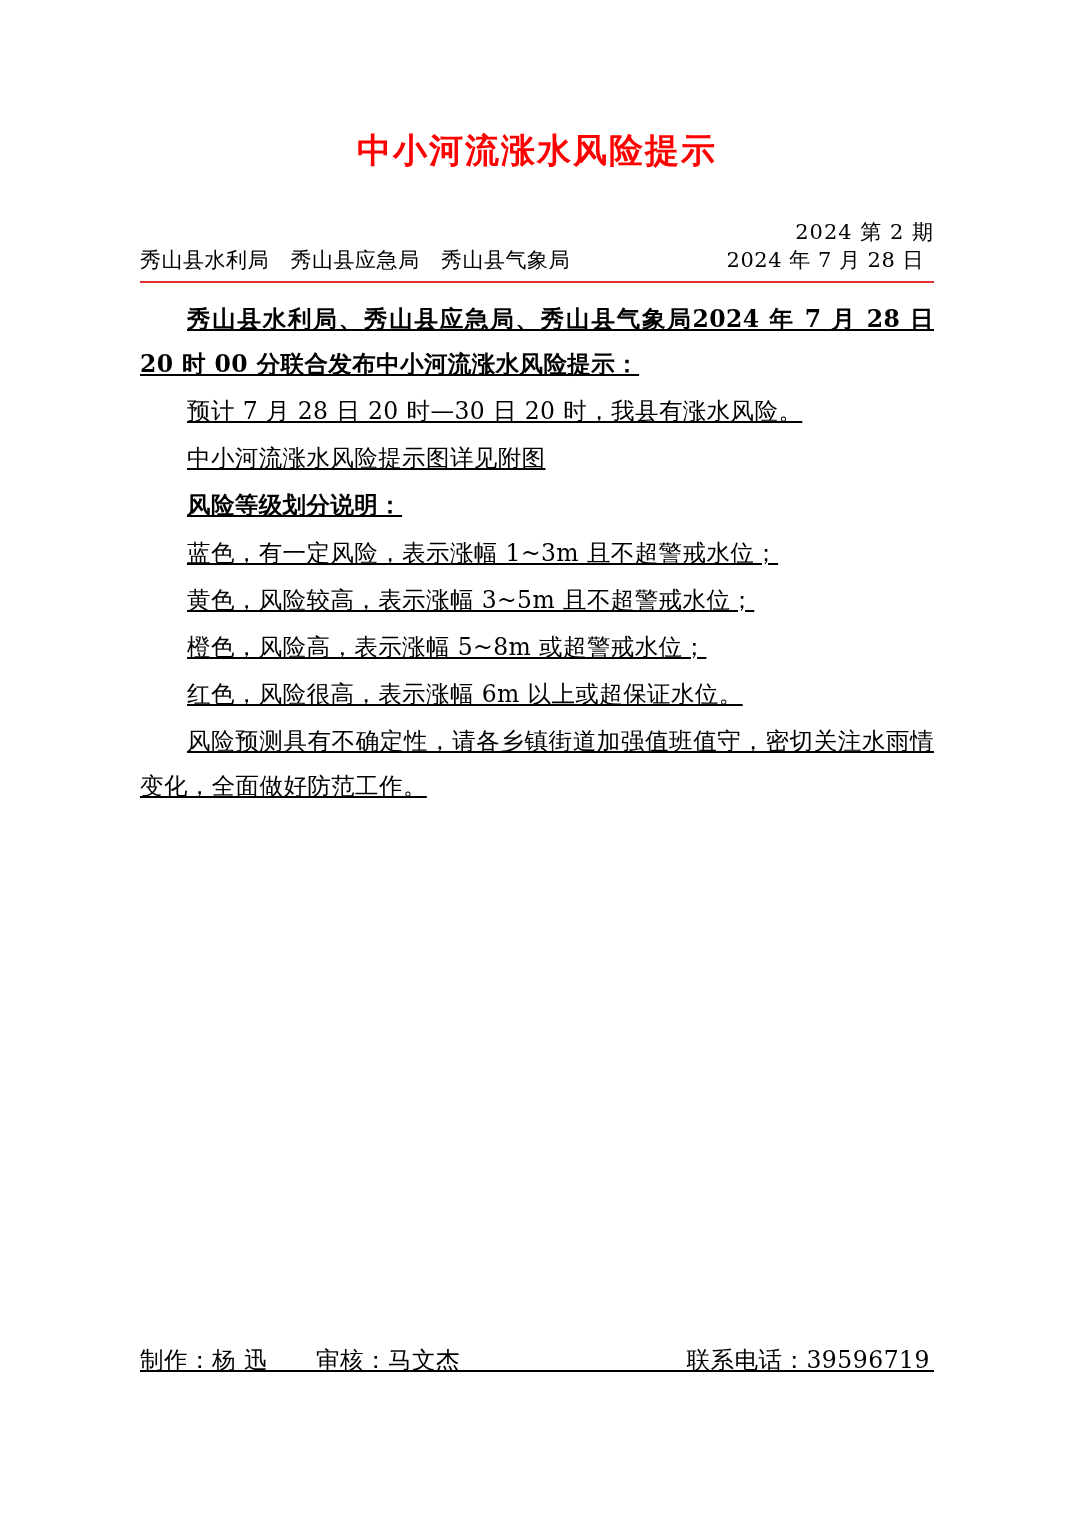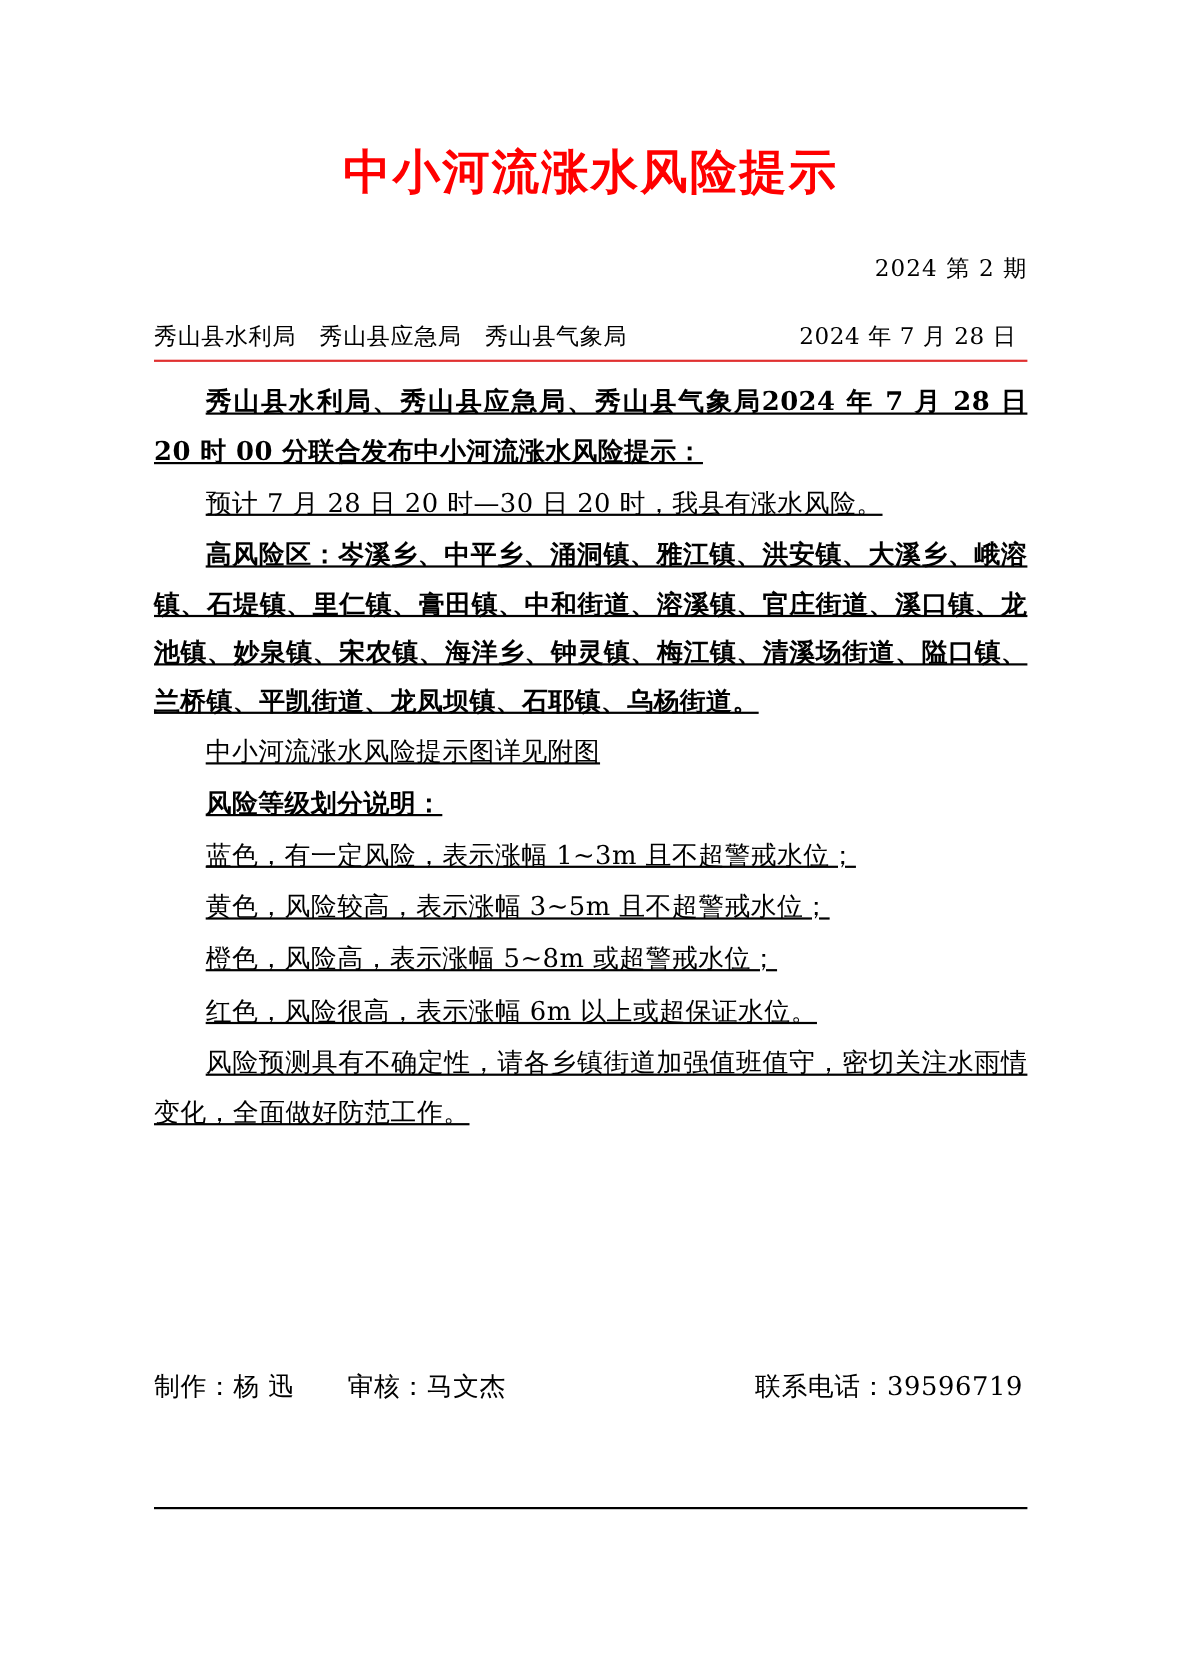--- a/index.html
+++ b/index.html
@@ -19,33 +19,32 @@
     width: 1074px;
     height: 1520px;
     box-sizing: border-box;
     padding: 0 140px;
     position: relative;
   }
   .doc-title {
     margin-top: 128px;
     text-align: center;
     color: #ff0000;
-    font-size: 43px;
+    font-size: 34px;
     font-weight: bold;
     letter-spacing: 2px;
     font-family: "DejaVu Serif", "Liberation Serif", serif;
   }
   .issue-line {
     margin-top: 44px;
     text-align: right;
     font-size: 21px;
     letter-spacing: 1px;
   }
   .org-row {
-    margin-top: 34px;
     display: flex;
     align-items: baseline;
     justify-content: space-between;
     font-size: 21px;
     padding-bottom: 7px;
   }
   .org-names {
     white-space: pre;
     letter-spacing: 0.5px;
   }
@@ -75,21 +74,21 @@
   p.bold {
     font-weight: bold;
   }
   p.tight {
     line-height: 1.88;
   }
   .sign-row {
     position: absolute;
     left: 140px;
     right: 140px;
-    top: 1116px;
+    top: 1216px;
     display: flex;
     font-size: 23.5px;
     padding-bottom: 6px;
     letter-spacing: 0.5px;
   }
   .sign-left {
     white-space: pre;
   }
   .sign-right {
     margin-left: auto;
@@ -115,21 +114,20 @@
 
   <div class="org-row">
     <span class="org-names">秀山县水利局　秀山县应急局　秀山县气象局</span>
     <span class="org-date">2024 年 7 月 28 日</span>
   </div>
   <hr class="red-rule">
 
   <div class="body-block">
     <p class="para bold">秀山县水利局、秀山县应急局、秀山县气象局2024 年 7 月 28 日 20 时 00 分联合发布中小河流涨水风险提示：</p>
     <p class="para">预计 7 月 28 日 20 时—30 日 20 时，我县有涨水风险。</p>
-    <p class="para bold tight">高风险区：岑溪乡、中平乡、涌洞镇、雅江镇、洪安镇、大溪乡、峨溶镇、石堤镇、里仁镇、膏田镇、中和街道、溶溪镇、官庄街道、溪口镇、龙池镇、妙泉镇、宋农镇、海洋乡、钟灵镇、梅江镇、清溪场街道、隘口镇、兰桥镇、平凯街道、龙凤坝镇、石耶镇、乌杨街道。</p>
     <p class="para">中小河流涨水风险提示图详见附图</p>
     <p class="para bold">风险等级划分说明：</p>
     <p class="para">蓝色，有一定风险，表示涨幅 1~3m 且不超警戒水位；</p>
     <p class="para">黄色，风险较高，表示涨幅 3~5m 且不超警戒水位；</p>
     <p class="para">橙色，风险高，表示涨幅 5~8m 或超警戒水位；</p>
     <p class="para">红色，风险很高，表示涨幅 6m 以上或超保证水位。</p>
     <p class="para">风险预测具有不确定性，请各乡镇街道加强值班值守，密切关注水雨情变化，全面做好防范工作。</p>
   </div>
 
   <div class="sign-row">

